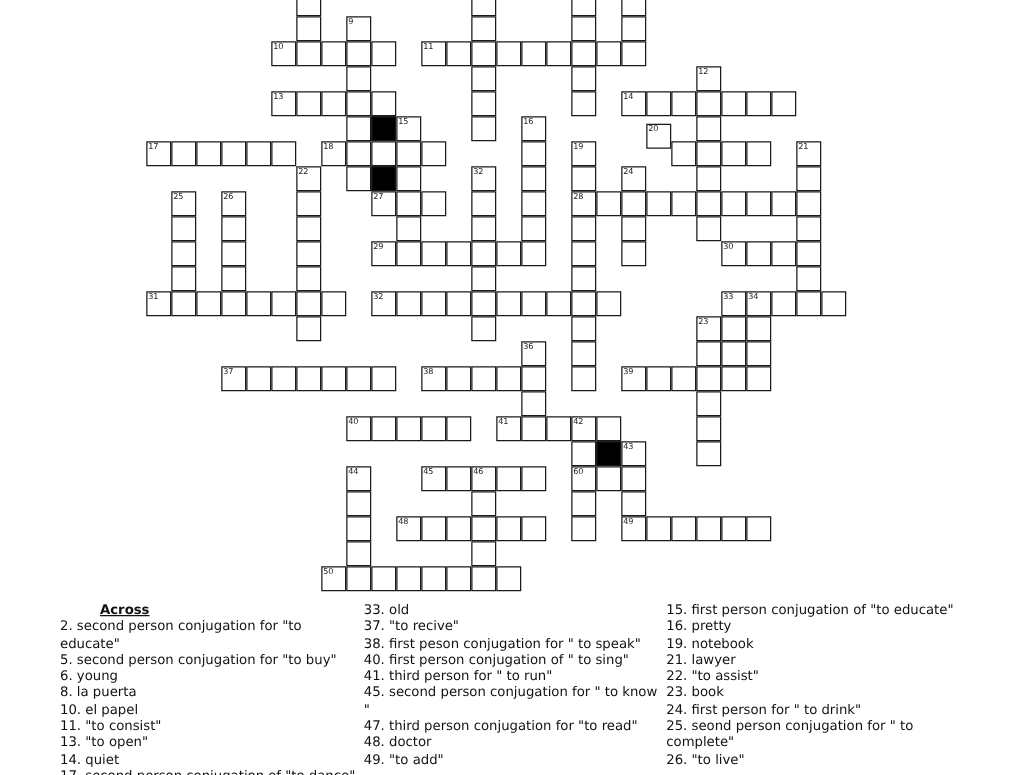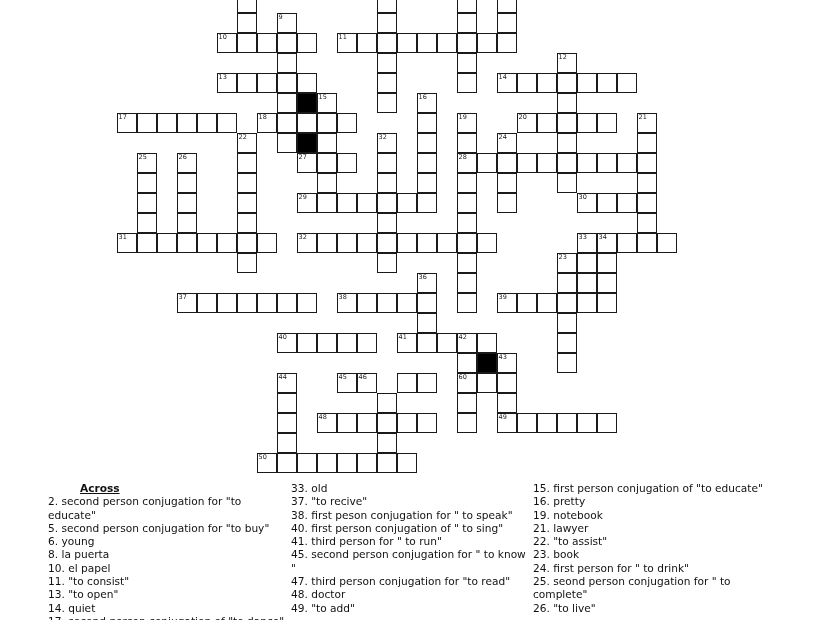--- a/index.html
+++ b/index.html
@@ -94,21 +94,21 @@
       <span class="num">18</span>
     </div>
     <div class="cell" style="left: 277px; top: 113px;"></div>
     <div class="cell" style="left: 297px; top: 113px;"></div>
     <div class="cell" style="left: 317px; top: 113px;"></div>
     <div class="cell" style="left: 337px; top: 113px;"></div>
     <div class="cell" style="left: 417px; top: 113px;"></div>
     <div class="cell" style="left: 457px; top: 113px;">
       <span class="num">19</span>
     </div>
-    <div class="cell" style="left: 517px; top: 113px;">
+    <div class="cell" style="left: 517px; top: 99px;">
       <span class="num">20</span>
     </div>
     <div class="cell" style="left: 537px; top: 113px;"></div>
     <div class="cell" style="left: 557px; top: 113px;"></div>
     <div class="cell" style="left: 577px; top: 113px;"></div>
     <div class="cell" style="left: 597px; top: 113px;"></div>
     <div class="cell" style="left: 637px; top: 113px;">
       <span class="num">21</span>
     </div>
     <div class="cell" style="left: 237px; top: 133px;">
@@ -285,21 +285,21 @@
       <span class="num">43</span>
     </div>
     <div class="cell" style="left: 557px; top: 353px;"></div>
     <div class="cell" style="left: 277px; top: 373px;">
       <span class="num">44</span>
     </div>
     <div class="cell" style="left: 337px; top: 373px;">
       <span class="num">45</span>
     </div>
     <div class="cell" style="left: 357px; top: 373px;"></div>
-    <div class="cell" style="left: 357px; top: 373px;">
+    <div class="cell" style="left: 377px; top: 373px;">
       <span class="num">46</span>
     </div>
     <div class="cell" style="left: 397px; top: 373px;"></div>
     <div class="cell" style="left: 417px; top: 373px;"></div>
     <div class="cell" style="left: 457px; top: 373px;">
       <span class="num">60</span>
     </div>
     <div class="cell" style="left: 477px; top: 373px;"></div>
     <div class="cell" style="left: 497px; top: 373px;"></div>
     <div class="cell" style="left: 277px; top: 393px;"></div>

